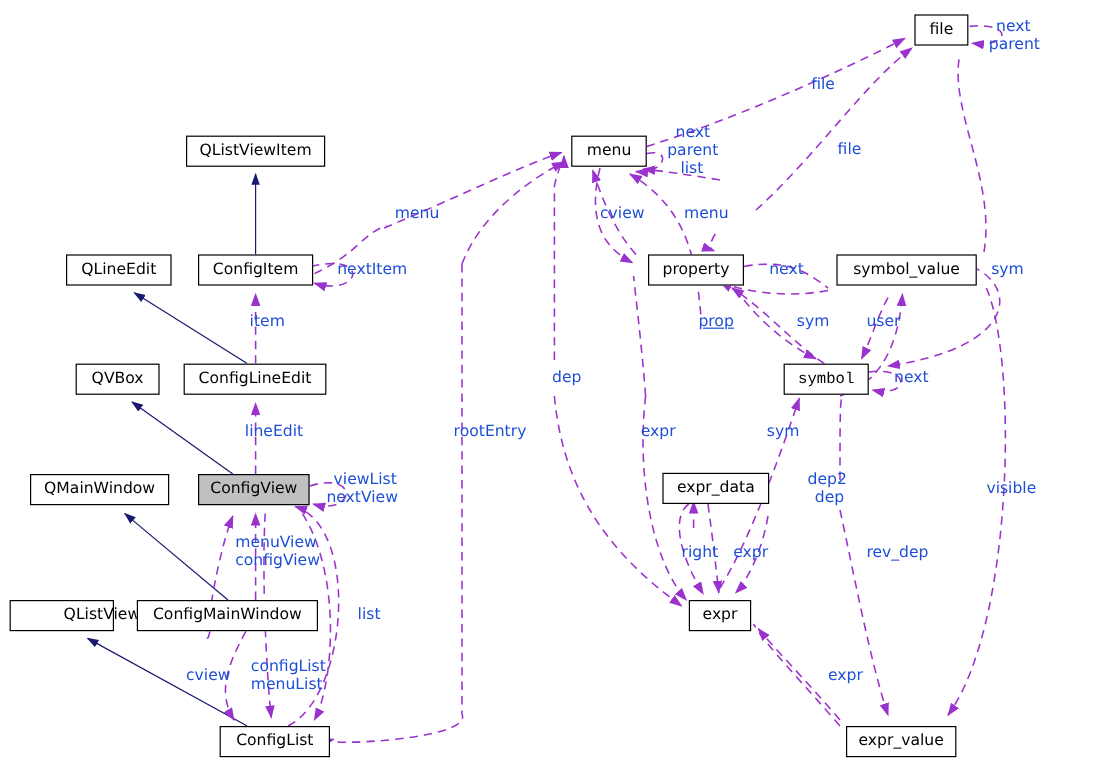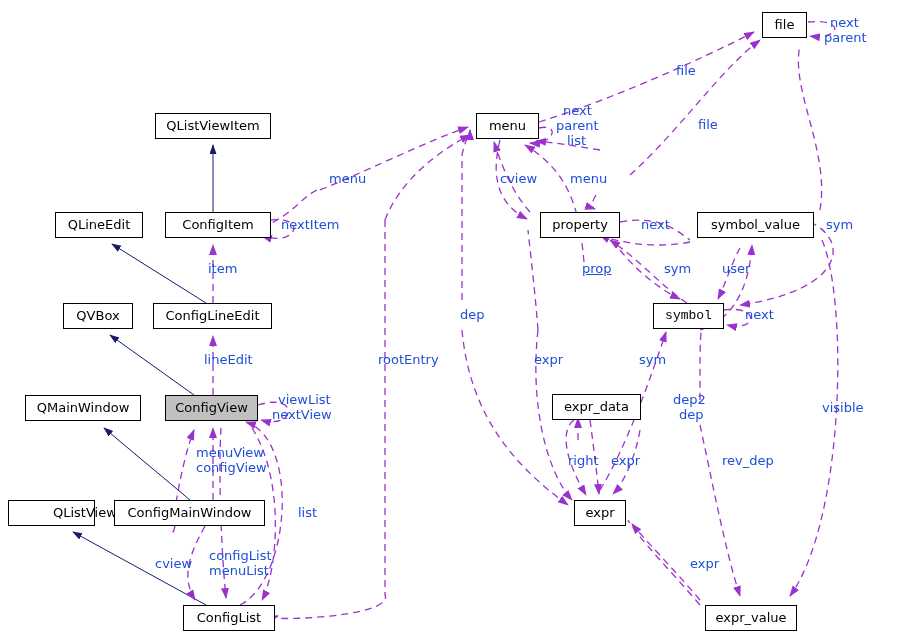--- a/index.html
+++ b/index.html
@@ -134,21 +134,21 @@
       <path d="M700,425 C712,480 725,550 740,596" marker-end="url(#arrowUse)"></path>
       <path d="M700,605 C670,570 640,540 628,520"></path>
       <path d="M700,600 C670,565 645,540 632,524" marker-end="url(#arrowUse)"></path>
       <path d="M822,240 C848,300 845,520 790,596" marker-end="url(#arrowUse)"></path>
     </g>
   </svg>
 
   <div id="node-layer">
       <div class="node" style="left: 155px; top: 113px; width: 116px; height: 26px;">QListViewItem</div>
       <div class="node" style="left: 55px; top: 212px; width: 88px; height: 26px;">QLineEdit</div>
-      <div class="node" style="left: 165px; top: 212px; width: 106px; height: 26px;">ConfigItem</div>
+      <div class="node" style="left: 165px; top: 212px; width: 96px; height: 26px;">ConfigItem</div>
       <div class="node" style="left: 63px; top: 303px; width: 70px; height: 26px;">QVBox</div>
       <div class="node" style="left: 153px; top: 303px; width: 119px; height: 26px;">ConfigLineEdit</div>
       <div class="node" style="left: 25px; top: 395px; width: 116px; height: 26px;">QMainWindow</div>
       <div class="node highlight" style="left: 165px; top: 395px; width: 93px; height: 26px;">ConfigView</div>
       <div class="node" style="left: 8px; top: 500px; width: 87px; height: 26px; padding-left: 44px;">QListView</div>
       <div class="node" style="left: 114px; top: 500px; width: 151px; height: 26px;">ConfigMainWindow</div>
       <div class="node" style="left: 183px; top: 605px; width: 92px; height: 26px;">ConfigList</div>
       <div class="node" style="left: 762px; top: 12px; width: 45px; height: 26px;">file</div>
       <div class="node" style="left: 476px; top: 113px; width: 63px; height: 26px;">menu</div>
       <div class="node" style="left: 540px; top: 212px; width: 80px; height: 26px;">property</div>

